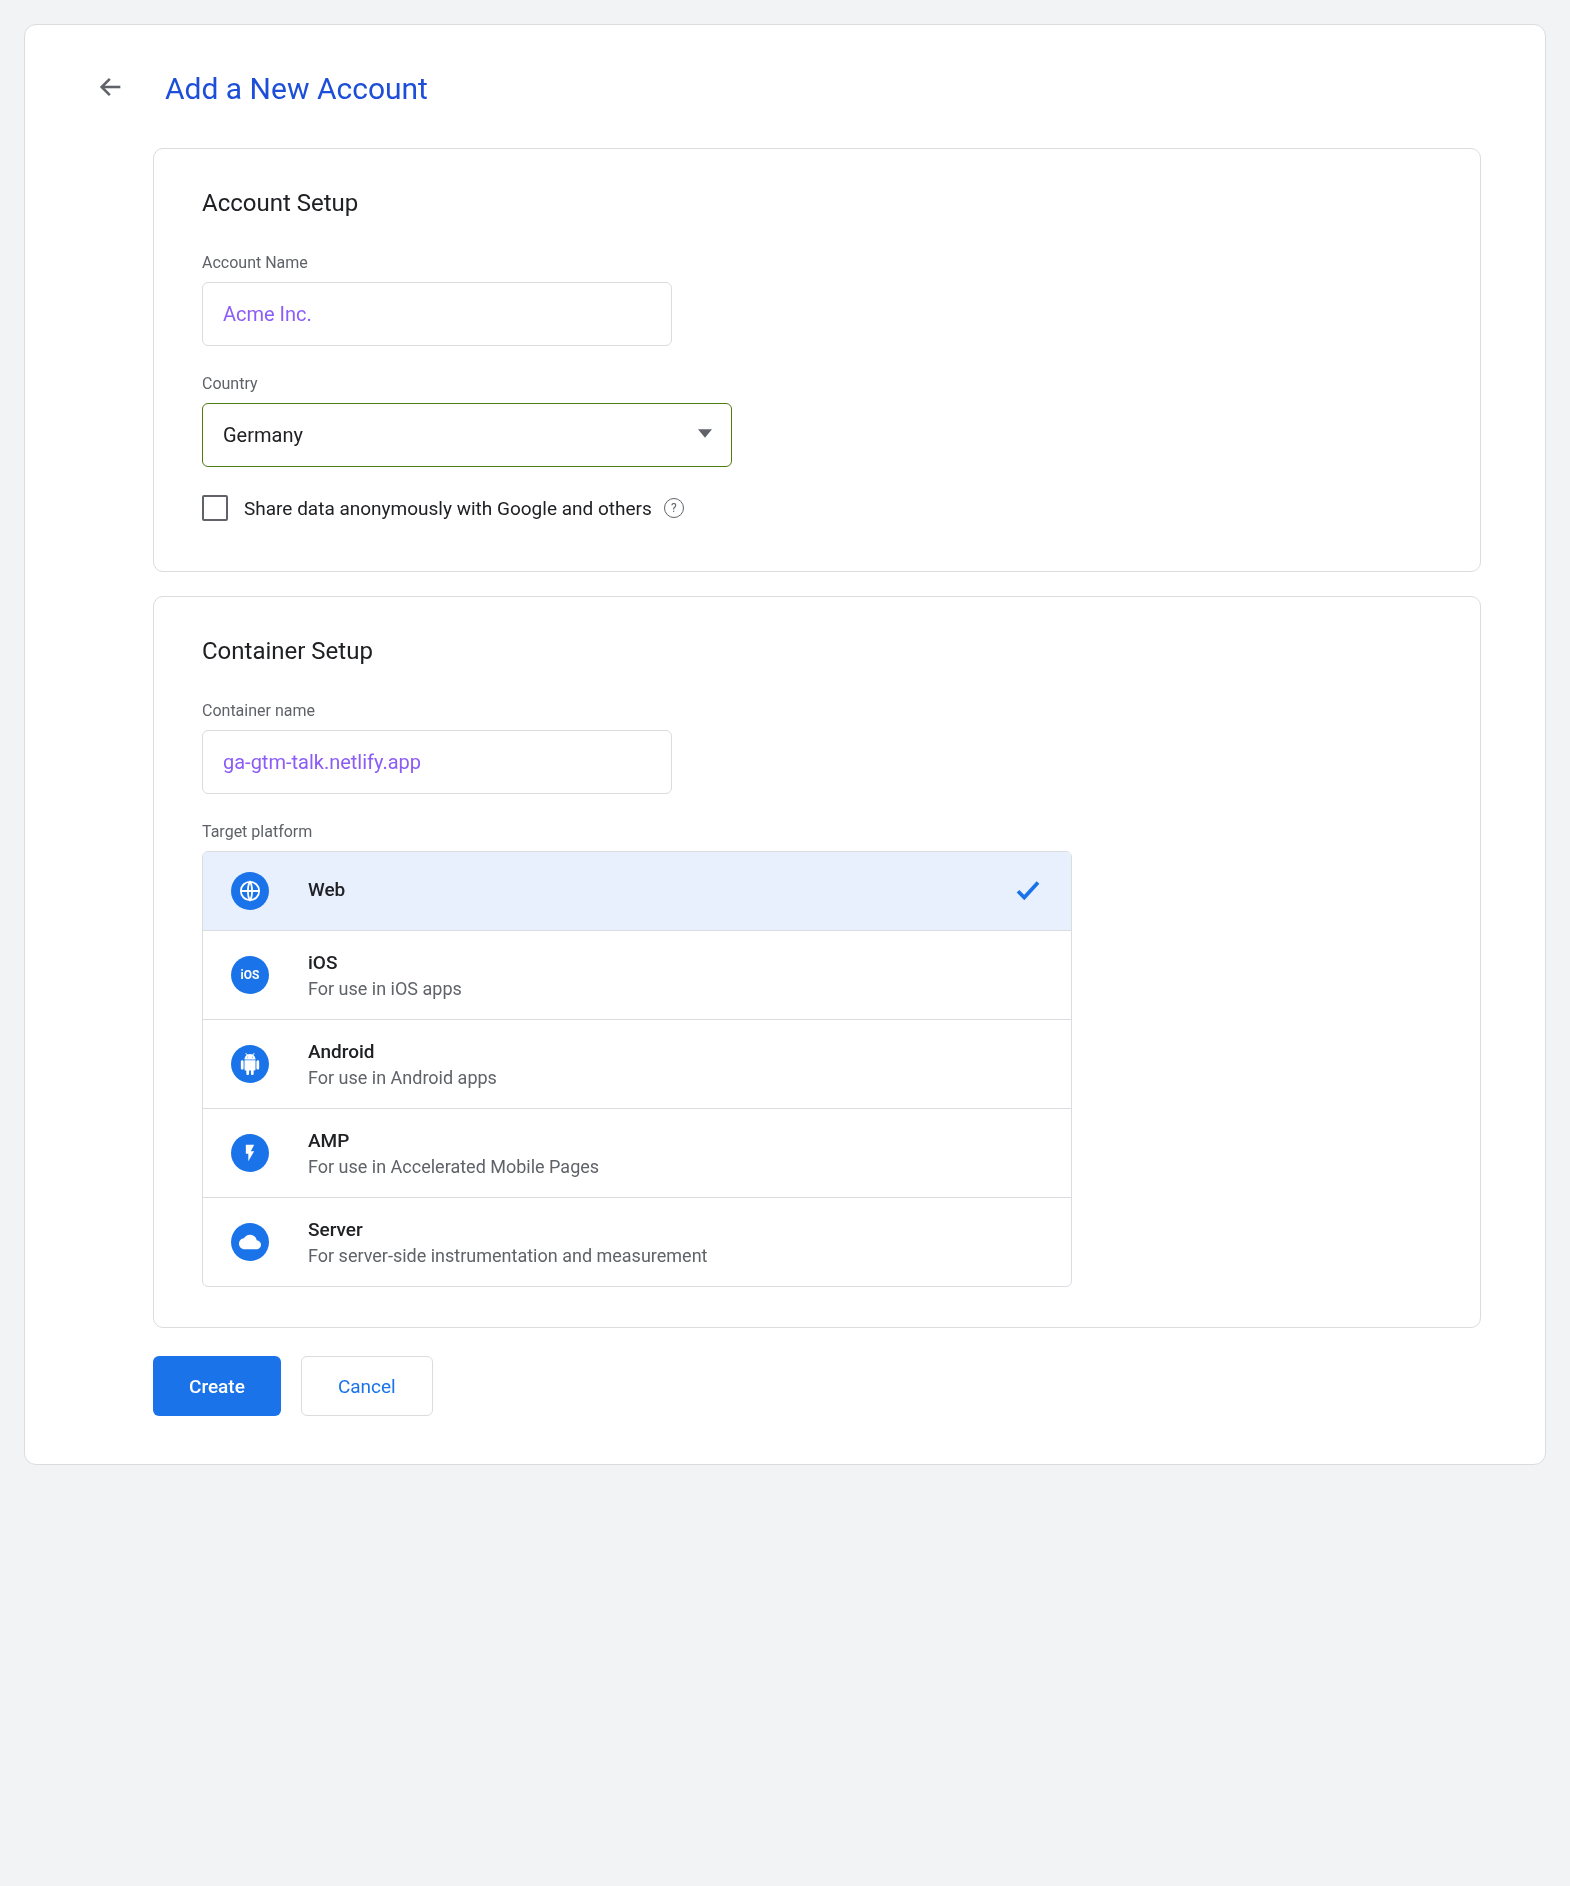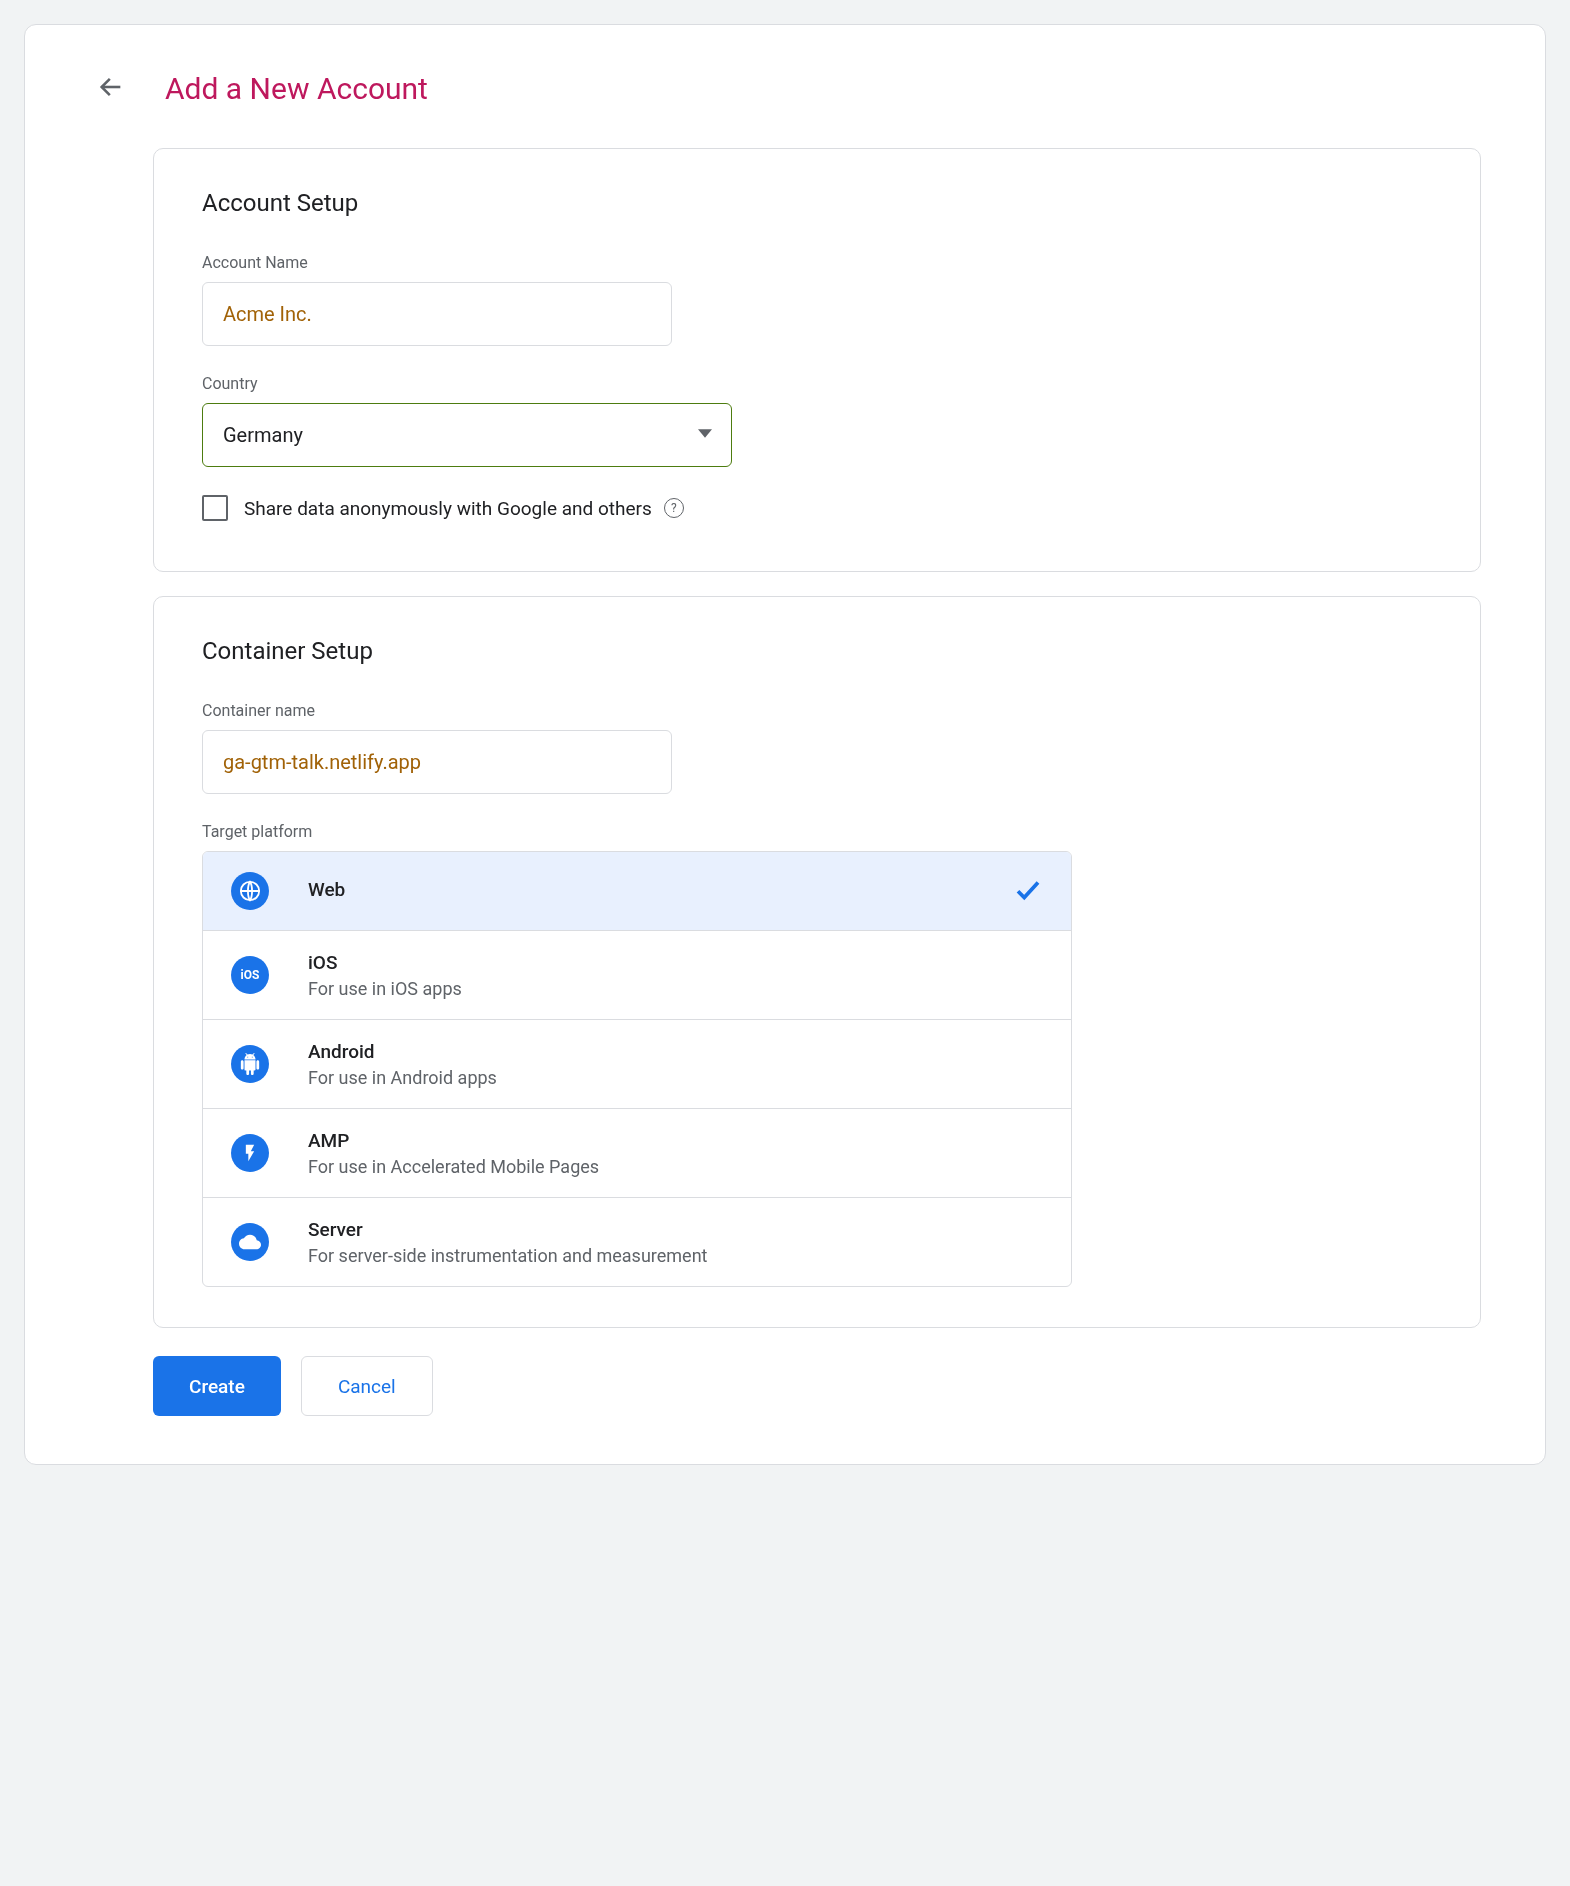--- a/index.html
+++ b/index.html
@@ -29,21 +29,21 @@
     border: none;
     padding: 8px;
     cursor: pointer;
     display: flex;
     align-items: center;
     color: #5f6368;
   }
   .page-title {
     font-size: 30px;
     font-weight: 400;
-    color: #be185d;
+    color: #1d4ed8;
   }
   .card {
     border: 1px solid #dadce0;
     border-radius: 10px;
     padding: 40px 48px;
     margin-left: 64px;
     margin-bottom: 24px;
   }
   .card-title {
     font-size: 24px;
@@ -57,21 +57,21 @@
     margin-bottom: 10px;
     display: block;
   }
   .text-input {
     width: 470px;
     height: 64px;
     border: 1px solid #dadce0;
     border-radius: 6px;
     padding: 0 20px;
     font-size: 20px;
-    color: #a16207;
+    color: #8b5cf6;
     font-family: inherit;
     outline: none;
   }
   .field-group { margin-bottom: 28px; }
   .select-wrap {
     position: relative;
     width: 530px;
   }
   .select-input {
     width: 100%;

